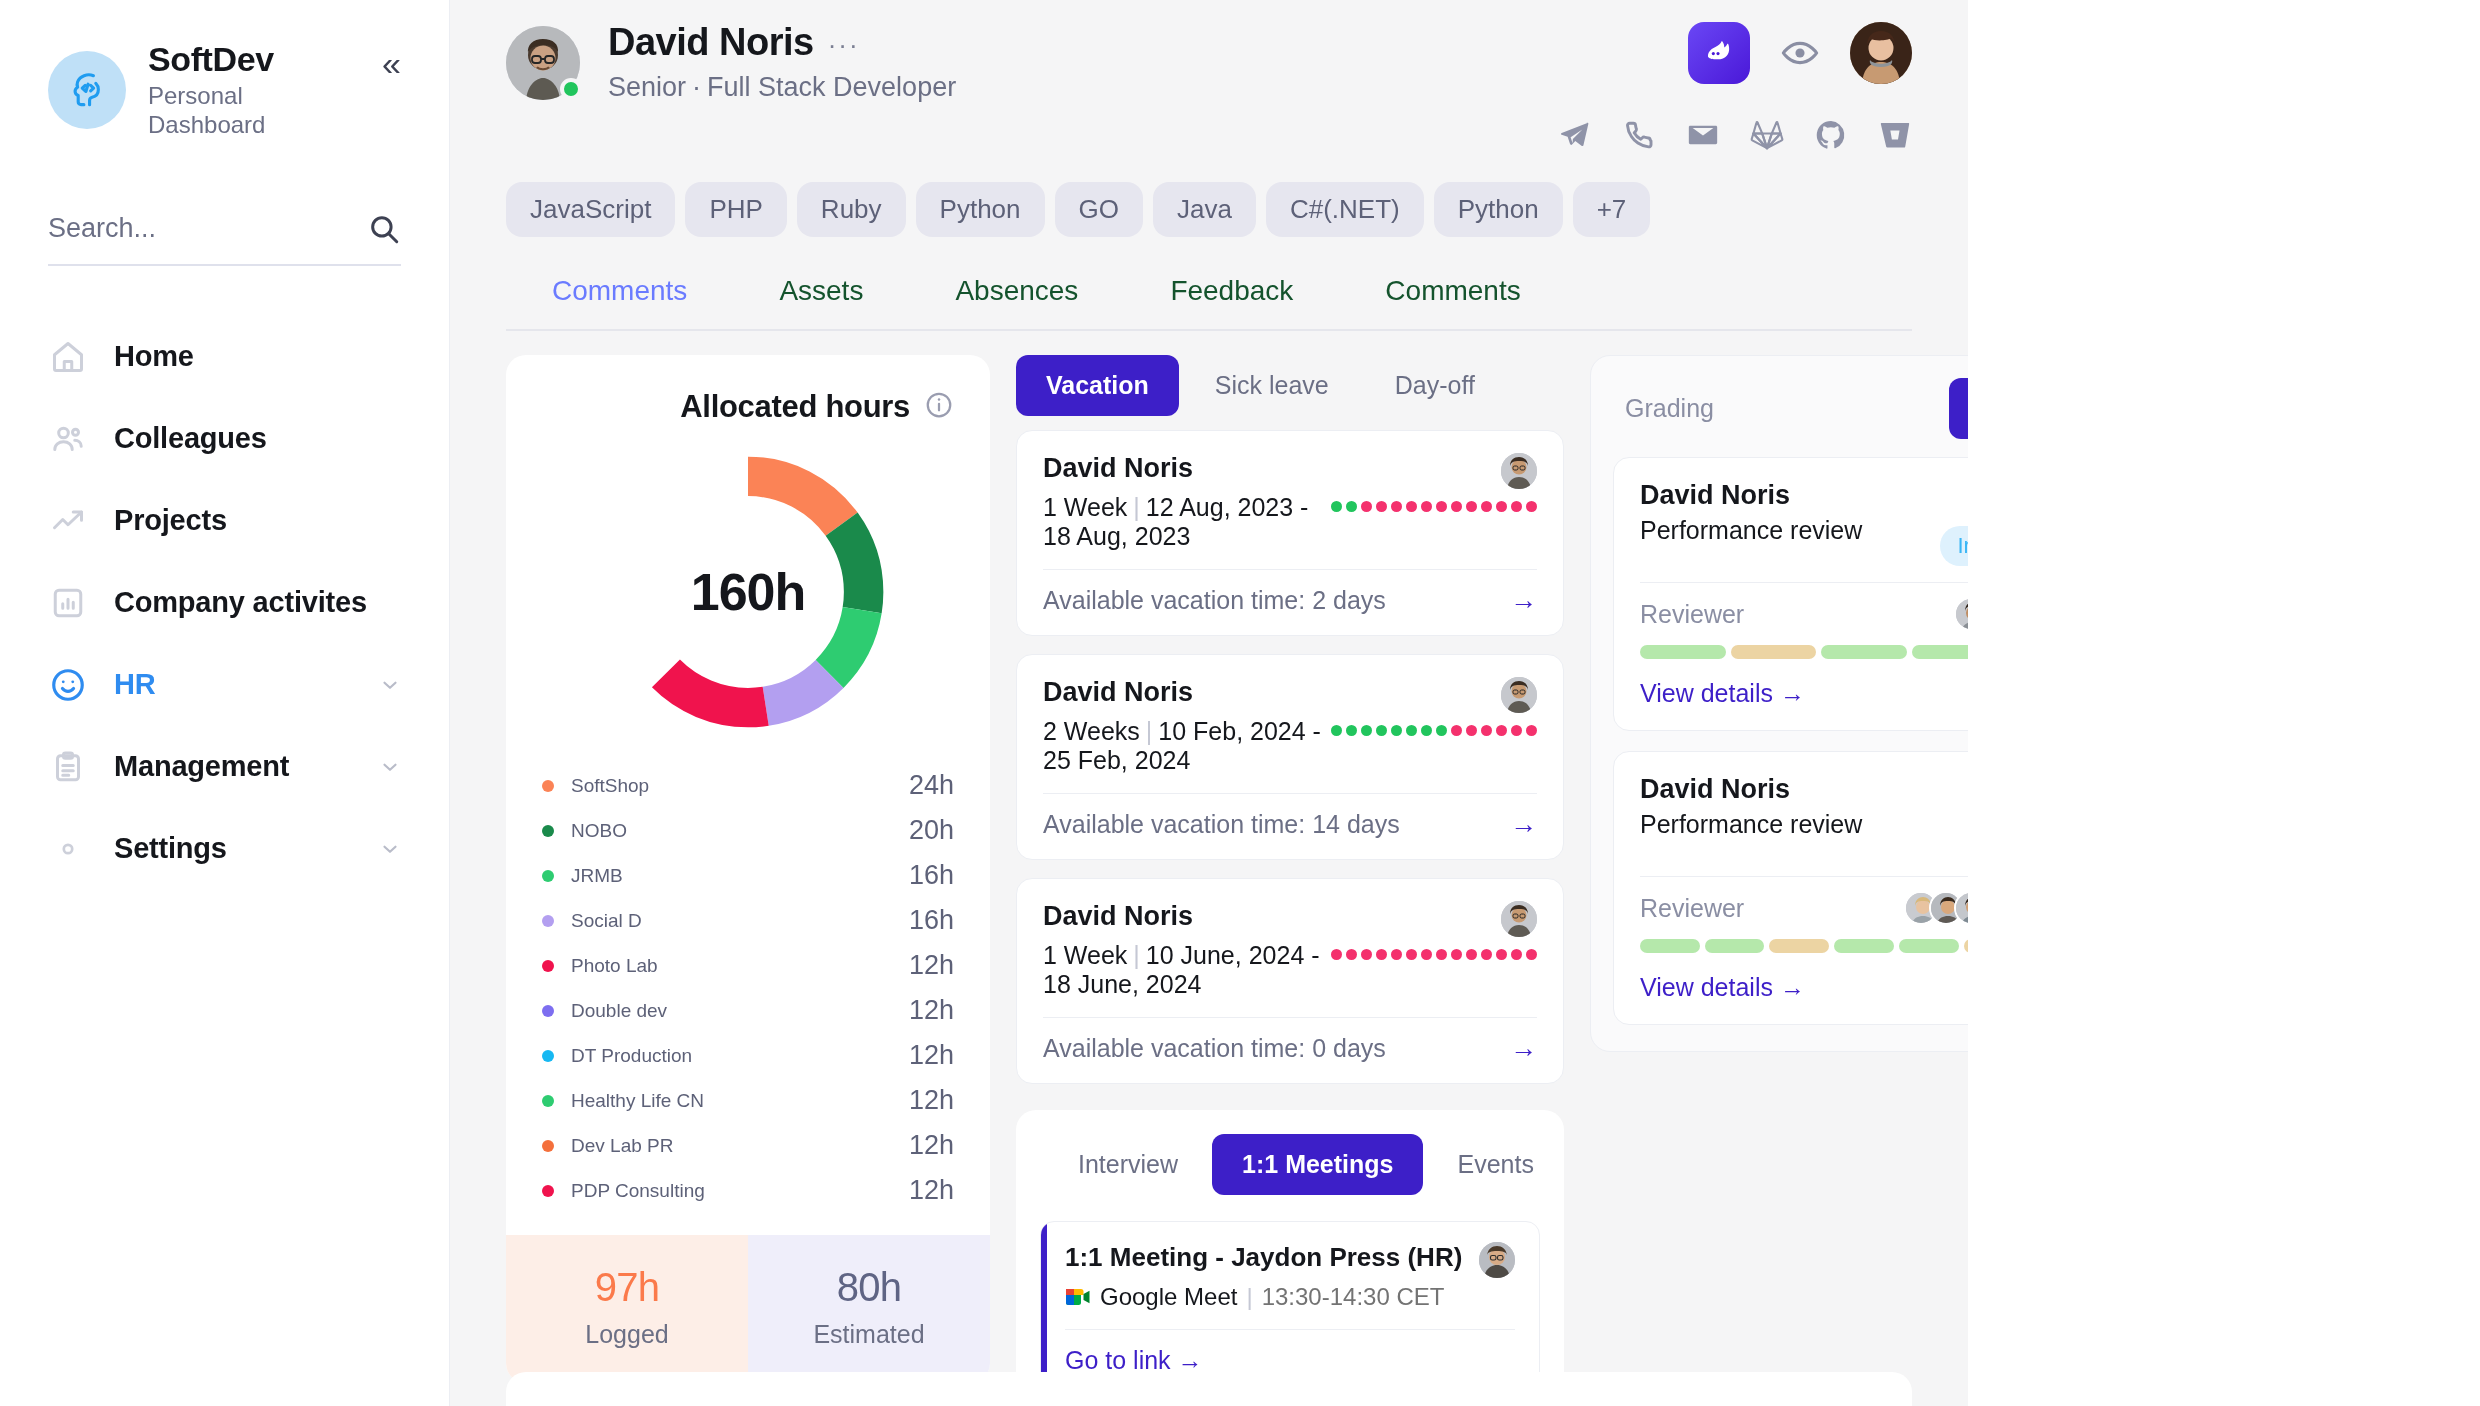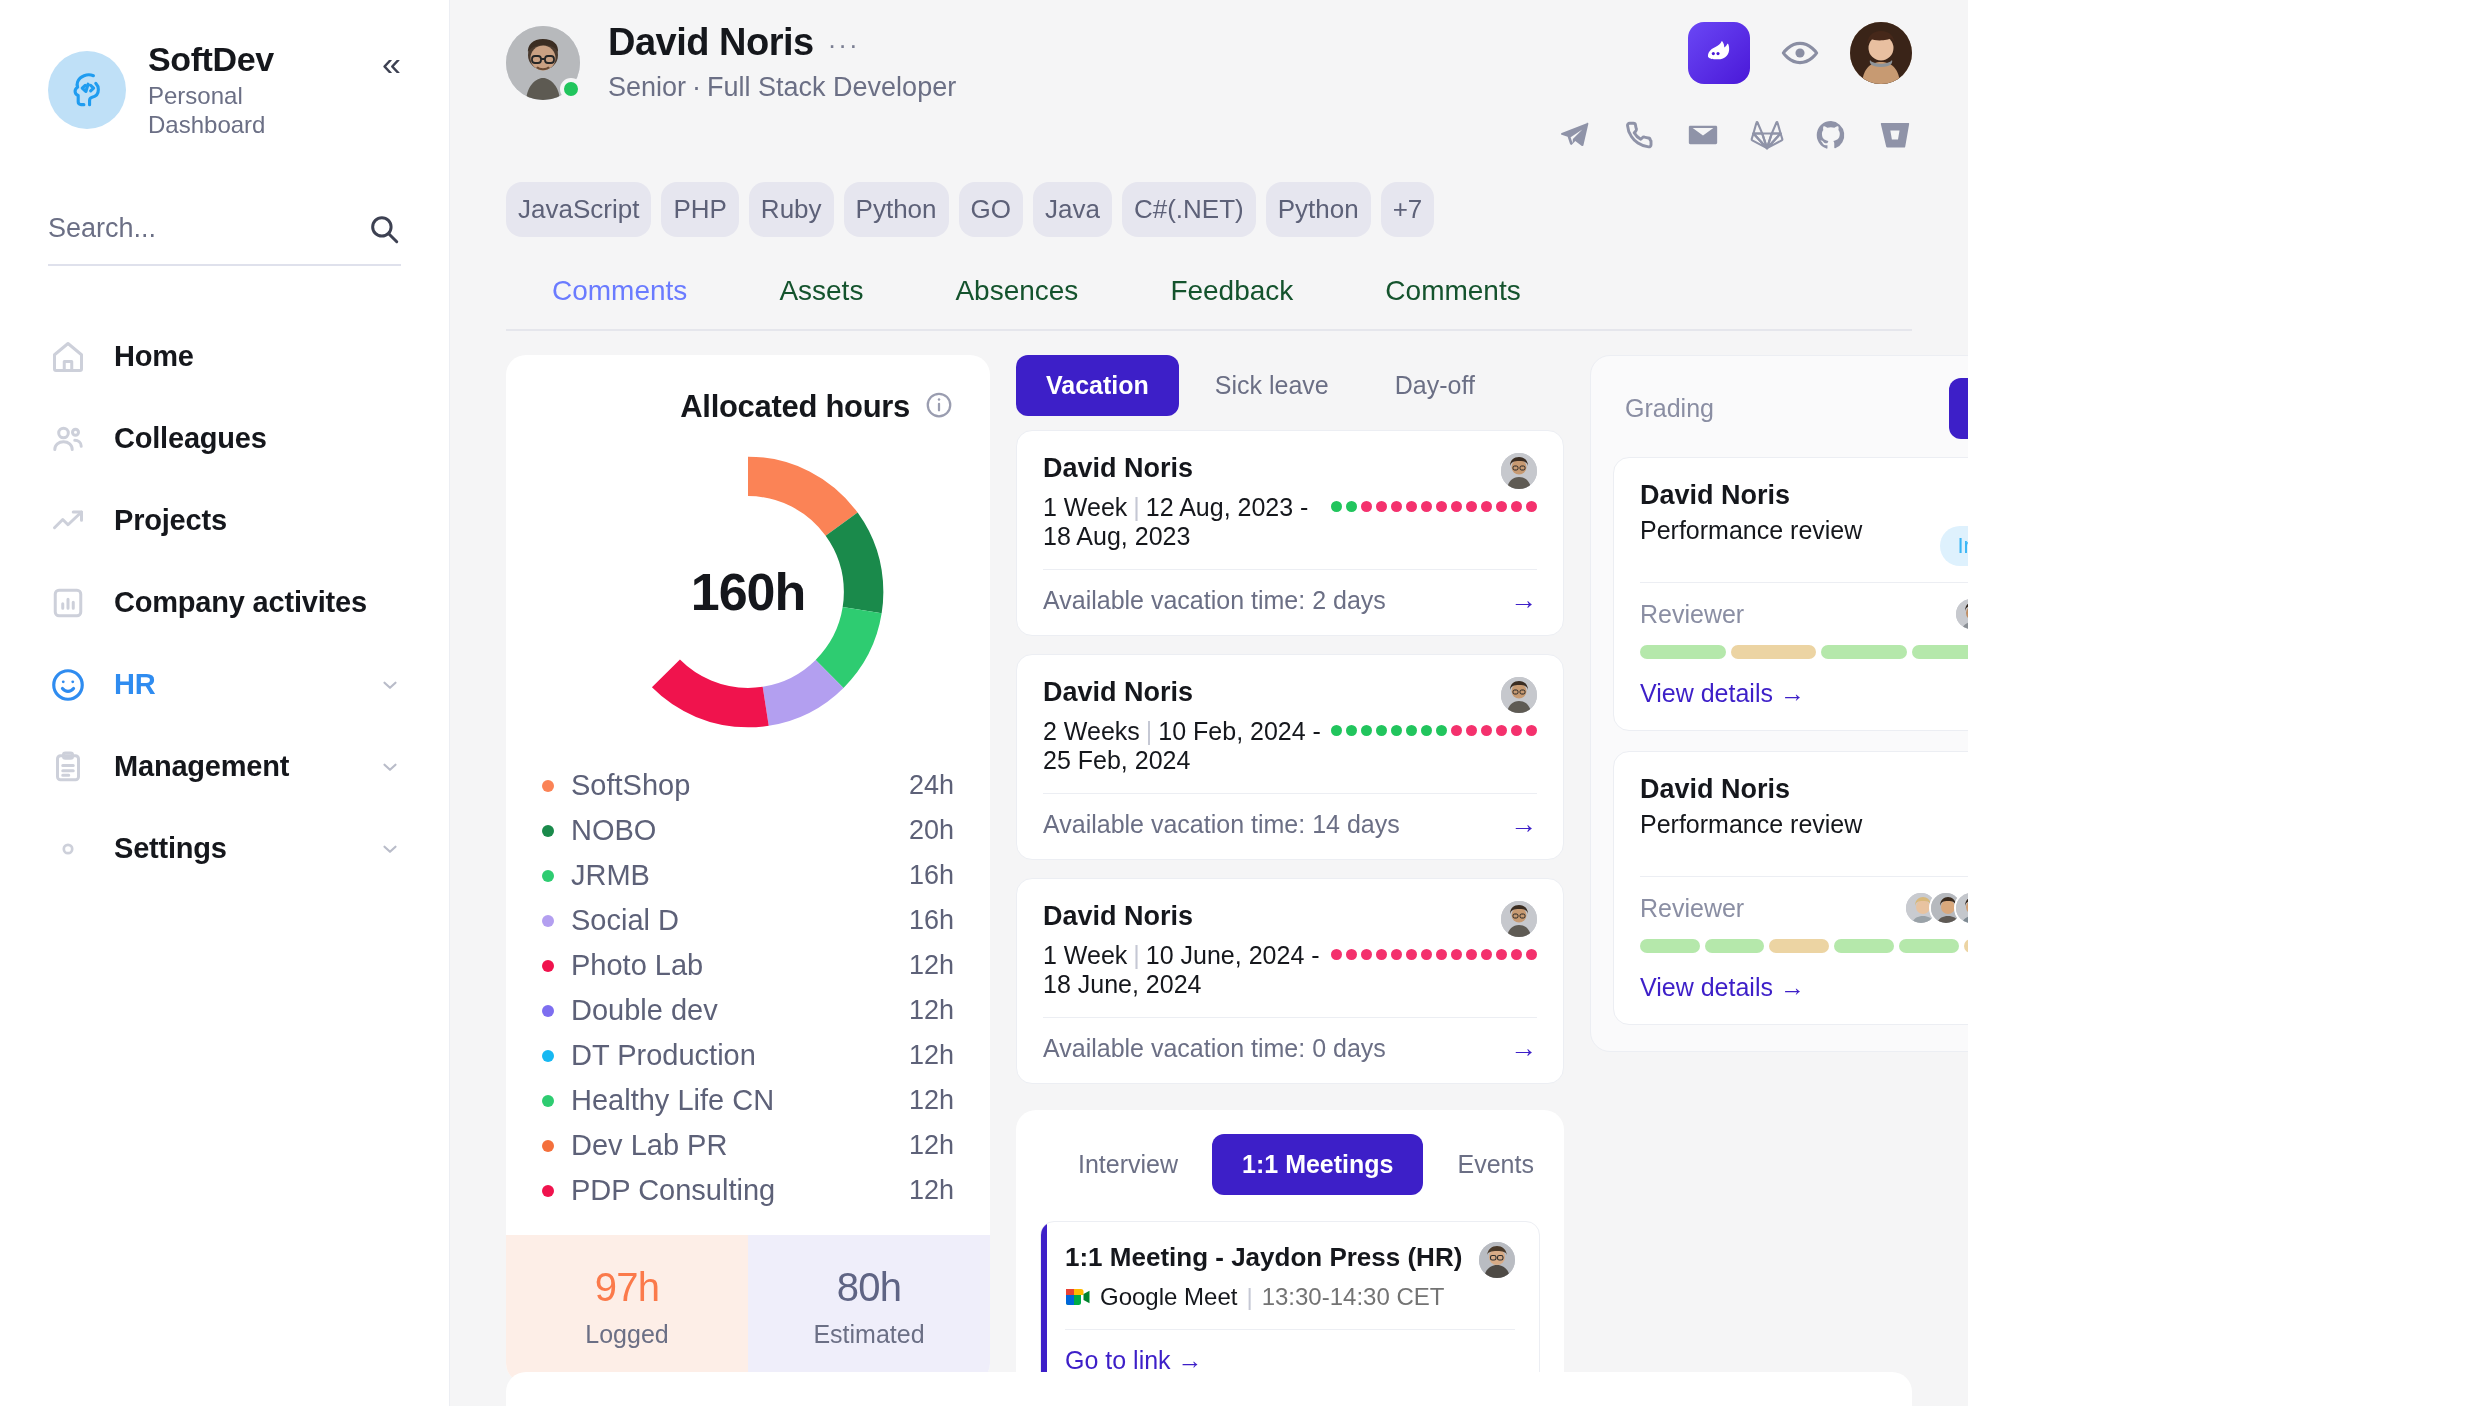--- a/index.html
+++ b/index.html
@@ -91,21 +91,21 @@
   .avatar-sm-top {
     width: 62px; height: 62px; border-radius: 50%; overflow: hidden;
     background: #b9a08a; cursor: pointer;
   }
   .social-row { display: flex; align-items: center; gap: 30px; margin-top: 34px; }
   .social-ico { cursor: pointer; width: 34px; height: 34px; display:flex;align-items:center;justify-content:center; }
 
   .tags-row { display: flex; align-items: center; gap: 10px; margin-top: 30px; }
   .tag {
     background: #e6e6ef; border-radius: 16px;
-    padding: 12px 12px; font-size: 26px; color: #5d6178;
+    padding: 12px 24px; font-size: 26px; color: #5d6178;
     cursor: pointer; white-space: nowrap;
   }
 
   .tabs-row {
     display: flex; align-items: center; gap: 0;
     margin-top: 28px; border-bottom: 2px solid #e5e6ec;
     padding-bottom: 0;
   }
   .tab {
     font-size: 28px; color: #14532d; padding: 10px 46px 22px 46px;
@@ -139,21 +139,21 @@
   .donut-center {
     position: absolute; inset: 0; display: flex;
     align-items: center; justify-content: center;
     font-size: 52px; font-weight: 700; color: #15171c; letter-spacing: -1px;
   }
   .legend { padding: 20px 36px 0 36px; }
   .legend-row {
     display: flex; align-items: center; height: 45px;
   }
   .legend-dot { width: 12px; height: 12px; border-radius: 50%; flex: 0 0 12px; }
-  .legend-name { font-size: 29px; color: #5d6178; margin-left: 17px; flex: 1; }
+  .legend-name { font-size: 19px; color: #5d6178; margin-left: 17px; flex: 1; }
   .legend-val { font-size: 27px; color: #5d6178; font-weight: 400; }
   .alloc-foot { display: flex; margin-top: 22px; }
   .foot-cell { flex: 1; text-align: center; padding: 30px 0 34px 0; }
   .foot-cell.logged { background: #fdeee7; }
   .foot-cell.estimated { background: #efeefa; }
   .foot-num { font-size: 40px; font-weight: 400; letter-spacing: -0.8px; }
   .foot-cell.logged .foot-num { color: #fb7a4b; }
   .foot-cell.estimated .foot-num { color: #5f6484; }
   .foot-lbl { font-size: 25px; color: #6b6f85; margin-top: 10px; }
 

